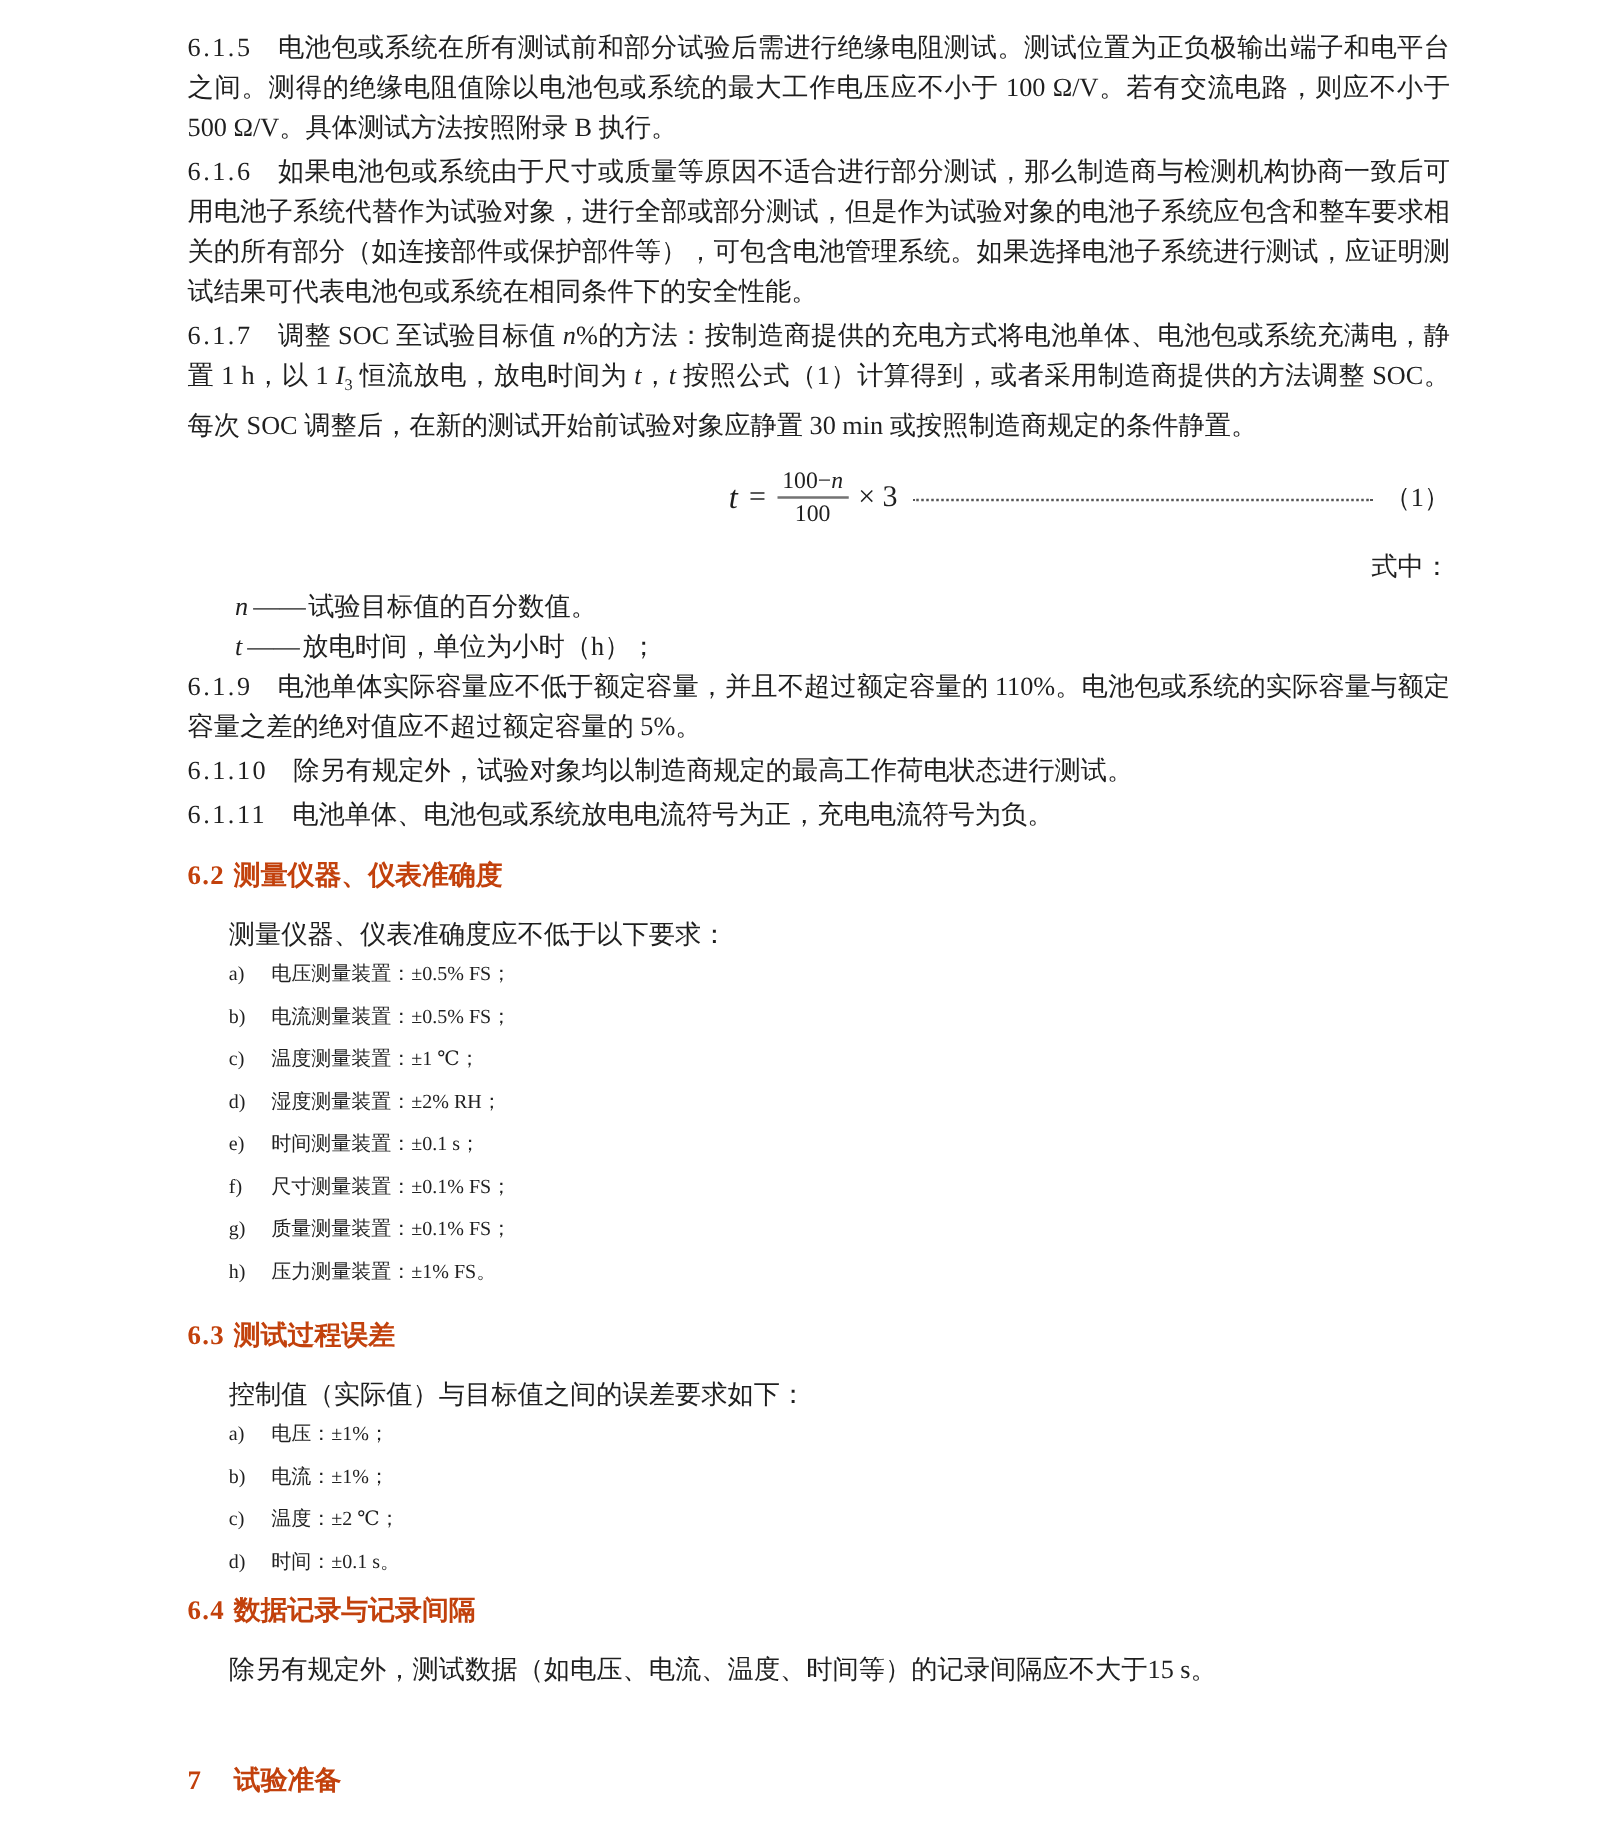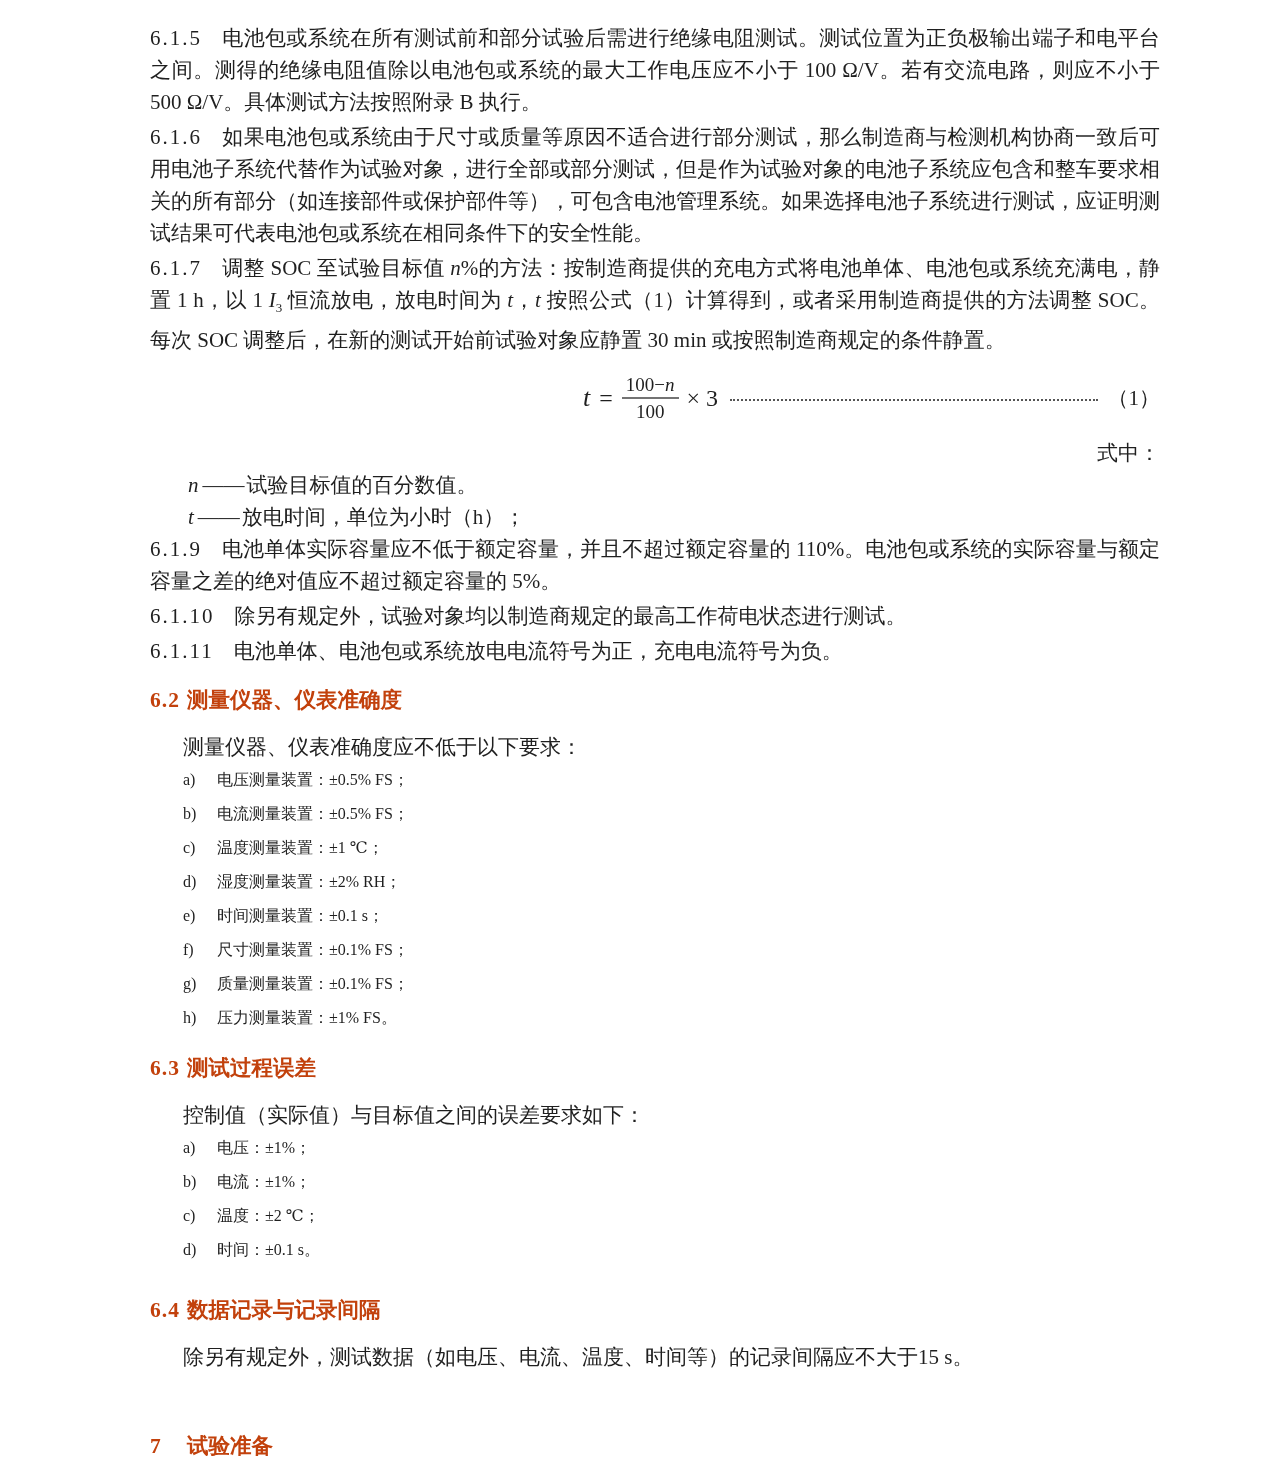--- a/index.html
+++ b/index.html
@@ -66,21 +66,21 @@
     font-family: Liberation Serif, serif;
     font-weight: bold;
     font-size: 21.5px;
     line-height: 34px;
     margin-top: 16px;
     margin-bottom: 14px;
     color: #c2410c;
   }
   .h2 .hnum { display: inline-block; min-width: 37px; letter-spacing: 1px; }
   .h2.ch7 { margin-top: 56px; }
-  .h2.h64 { margin-top: 26px; }
+  .h2.h64 { margin-top: 4px; }
 
   
   .indent1 { font-size: 21px; line-height: 32px; padding-left: 33px; }
   .li { font-size: 16px; line-height: 34px; padding-left: 33px; }
   .li .mk { display: inline-block; width: 34px; }
 </style>
 </head>
 <body>
 
 <div class="page">

